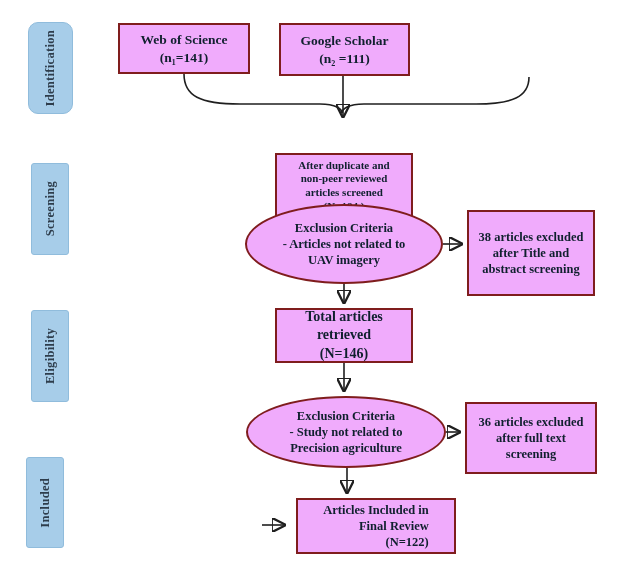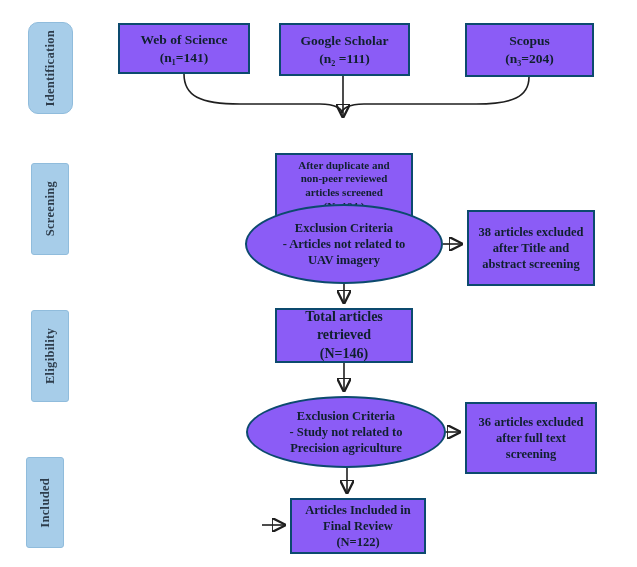--- a/index.html
+++ b/index.html
@@ -28,43 +28,43 @@
     white-space:nowrap;
   }
   .stage1{left:28px;top:22px;width:45px;height:92px;border-radius:10px;}
   .stage2{left:31px;top:163px;width:38px;height:92px;border-radius:3px;}
   .stage3{left:31px;top:310px;width:38px;height:92px;border-radius:3px;}
   .stage4{left:26px;top:457px;width:38px;height:91px;border-radius:3px;}
 
   
   .node{
     position:absolute;
-    background:#8b5cf6;
-    border:2px solid #0c4a6e;
+    background:#f0abfc;
+    border:2px solid #7f1d1d;
     box-sizing:border-box;
     display:flex;align-items:center;justify-content:center;
     text-align:center;
     color:#10202e;
     font-weight:bold;
     line-height:1.3;
   }
   .node .txt{white-space:pre-line;}
   .ellipse{border-radius:50%;}
 
   .n-wos   {left:118px;top:23px;width:132px;height:51px;font-size:13.5px;}
   .n-gs    {left:279px;top:23px;width:131px;height:53px;font-size:13.5px;}
   .n-scopus{left:465px;top:23px;width:129px;height:54px;font-size:13.5px;}
   .n-dup   {left:275px;top:122px;width:138px;height:66px;font-size:11px;line-height:1.25;margin-top:31px;}
   .e-excl1 {left:245px;top:204px;width:198px;height:80px;font-size:12.5px;}
-  .n-out38 {left:467px;top:210px;width:128px;height:76px;font-size:12.5px;}
+  .n-out38 {left:467px;top:210px;width:128px;height:86px;font-size:12.5px;}
   .n-total {left:275px;top:308px;width:138px;height:55px;font-size:14px;}
   .e-excl2 {left:246px;top:396px;width:200px;height:72px;font-size:12.5px;}
   .n-out36 {left:465px;top:402px;width:132px;height:72px;font-size:12.5px;}
   .n-synth {left:105px;top:498px;width:157px;height:54px;font-size:12px;}
-  .n-final {left:290px;top:498px;width:136px;height:56px;font-size:12.5px;}
+  .n-final {left:296px;top:498px;width:160px;height:56px;font-size:12.5px;text-align:right;}
 
   
   #connectors{
     position:absolute;left:0;top:0;width:637px;height:567px;
     pointer-events:none;
   }
   #connectors path{
     fill:none;
     stroke:#1f1f1f;
     stroke-width:1.6;
@@ -107,24 +107,20 @@
   </svg>
 
   <div class="node n-wos">
     <span class="txt">Web of Science
 (n₁=141)</span>
   </div>
   <div class="node n-gs">
     <span class="txt">Google Scholar
 (n₂ =111)</span>
   </div>
-  <div class="node n-scopus">
-    <span class="txt">Scopus
-(n₃=204)</span>
-  </div>
 
   <div class="node n-dup">
     <span class="txt">After duplicate and
 non-peer reviewed
 articles screened
 (N=184 )</span>
   </div>
   <div class="node ellipse e-excl1">
     <span class="txt">Exclusion Criteria
 - Articles not related to

